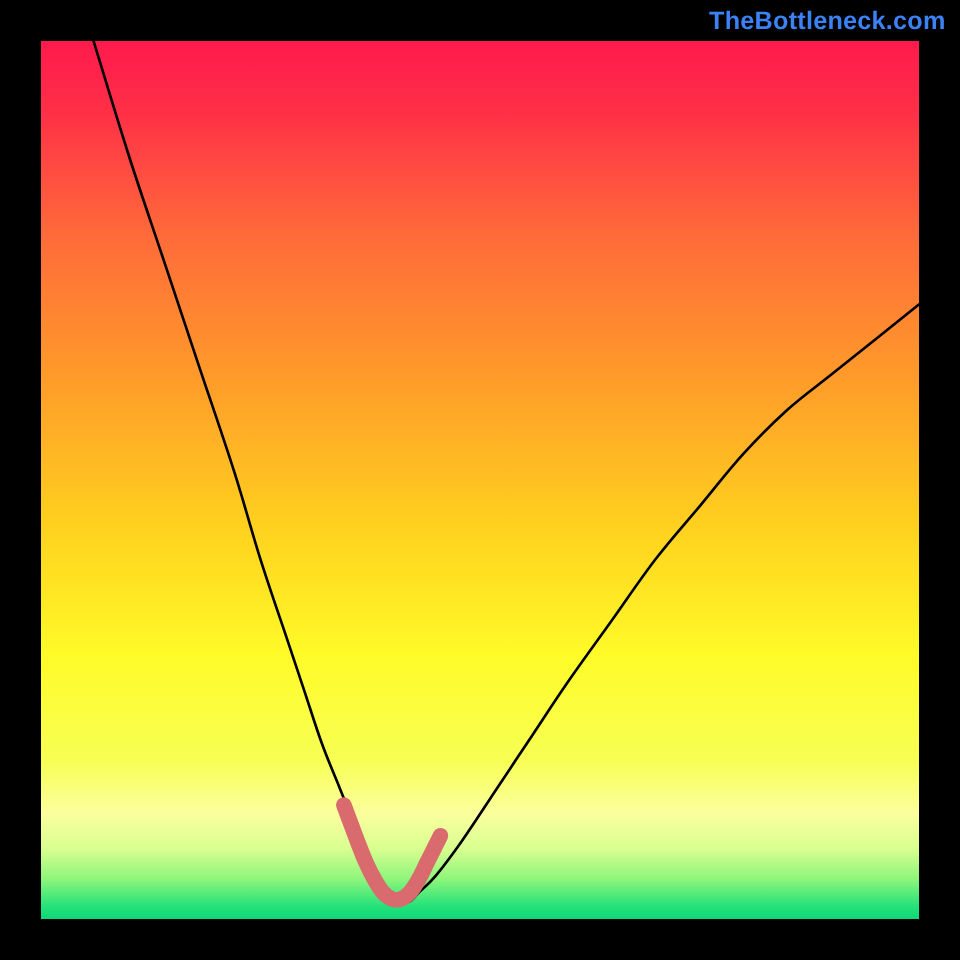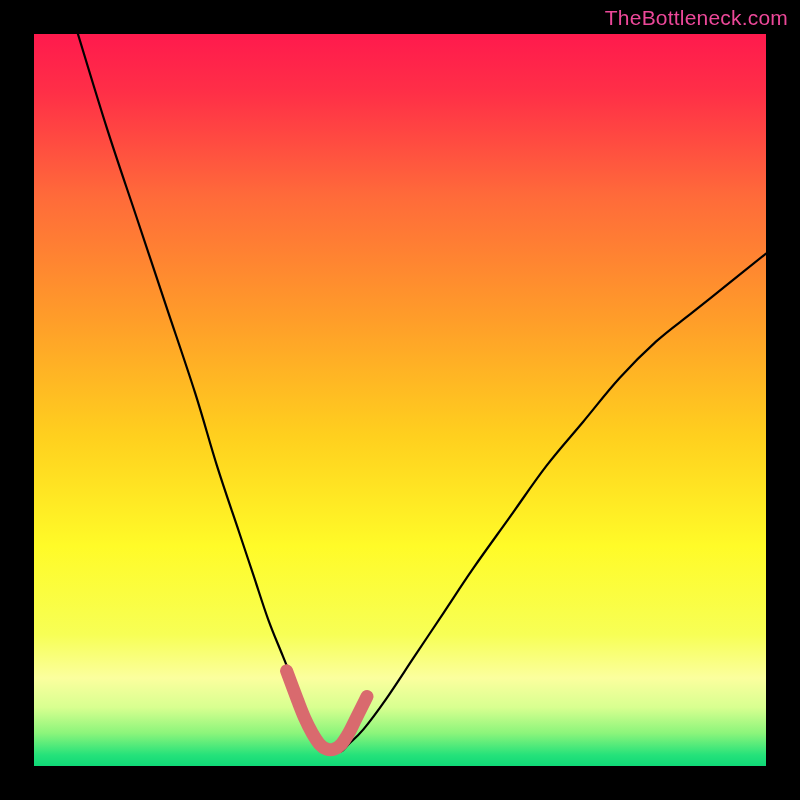--- a/index.html
+++ b/index.html
@@ -28,23 +28,23 @@
     overflow: hidden;
   }
   .gradient {
     position: absolute;
     inset: 0;
   }
   .watermark {
     position: absolute;
     top: 6px;
     right: 12px;
-    color: #ec4899;
+    color: #3b82f6;
     font-size: 21px;
-    font-weight: 400;
+    font-weight: 700;
     letter-spacing: 0.2px;
     user-select: none;
   }
   svg.curves {
     position: absolute;
     inset: 0;
   }
 </style>
 </head>
 <body>

